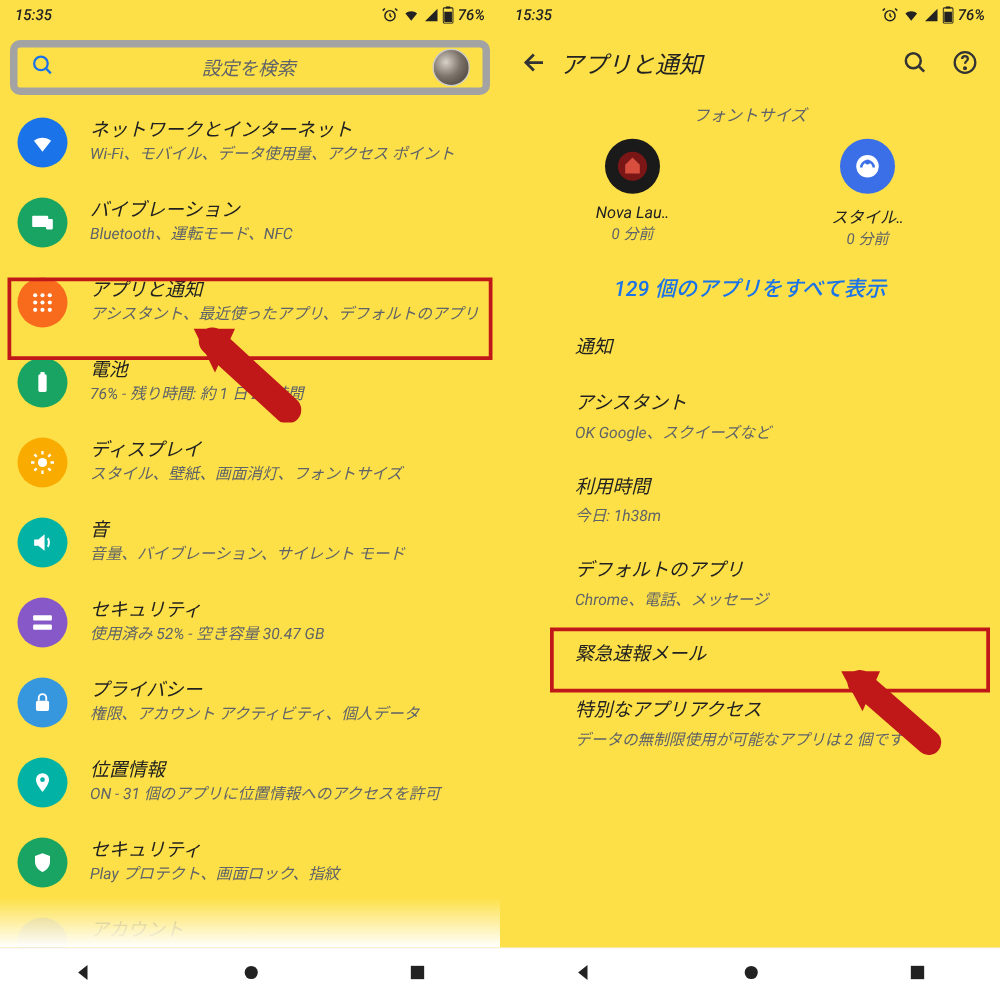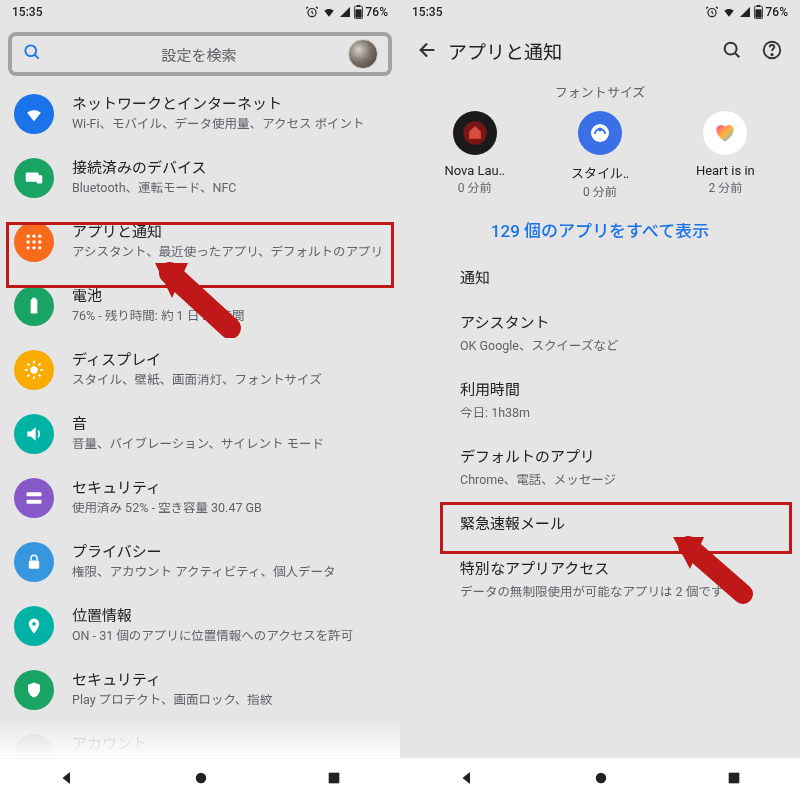--- a/index.html
+++ b/index.html
@@ -1,25 +1,25 @@
 <!DOCTYPE html>
 <html><head>
 <meta charset="utf-8">
 <style>
 * { margin:0; padding:0; box-sizing:border-box; font-family:'Roboto','Noto Sans JP',sans-serif; -webkit-font-smoothing:antialiased; }
 body { background:#fff; width:800px; height:800px; overflow:hidden; position:relative; }
 .screens { display:flex; width:800px; height:800px; }
-.screen { width:400px; height:800px; background:#e5e5e5; position:relative; overflow:hidden; }
+.screen { width:400px; height:800px; background:#fde047; position:relative; overflow:hidden;font-style:italic; }
 
 .statusbar { height:24px; display:flex; align-items:center; padding:0 12px; font-size:12px; color:#222; font-weight:500; }
 .statusbar .sb-left { flex:1; }
 .statusbar .sb-right { display:flex; align-items:center; gap:3px; }
 .sb-ico { display:inline-flex; align-items:center; }
 
-.searchbar { margin:8px 8px 6px 8px; height:44px; border:4px solid #a3a3a3; border-radius:8px; display:flex; align-items:center; padding:0 10px; }
+.searchbar { margin:8px 8px 6px 8px; height:44px; border:6px solid #a3a3a3; border-radius:8px; display:flex; align-items:center; padding:0 10px; }
 .searchbar .sicon { color:#1a73e8; margin-right:8px; }
 .searchbar .splace { flex:1; text-align:center; color:#5f6368; font-size:15px; }
 .searchbar .avatar { width:30px; height:30px; border-radius:50%; background:radial-gradient(circle at 35% 35%, #d8d2c8 0%, #7c736a 45%, #3e362e 100%); border:1px solid #ccc; }
 
 .list { }
 .item { display:flex; padding:12px 16px 12px 14px; align-items:flex-start; }
 .item .icn { width:40px; height:40px; border-radius:50%; flex:0 0 40px; margin-right:18px; display:flex; align-items:center; justify-content:center; }
 .item .txt { flex:1; min-width:0; }
 .item .ttl { font-size:15px; color:#212121; line-height:1.35; }
 .item .sub { font-size:12.5px; color:#5f6368; line-height:1.35; margin-top:2px; }
@@ -109,21 +109,21 @@
           </div>
         </div>
     <div class="item">
           <div class="icn" style="background:#1aa463">
             <svg width="22" height="22" viewBox="0 0 24 24" fill="#fff">
               <rect x="3" y="6" width="14" height="10" rx="1"></rect>
               <rect x="15" y="9" width="6" height="9" rx="1"></rect>
             </svg>
           </div>
           <div class="txt">
-            <div class="ttl">接続済みのデバイス</div>
+            <div class="ttl">バイブレーション</div>
             <div class="sub">Bluetooth、運転モード、NFC</div>
           </div>
         </div>
     <div class="item">
           <div class="icn" style="background:#f86b1c">
             <svg width="20" height="20" viewBox="0 0 24 24" fill="#fff">
               <circle cx="5" cy="5" r="2"></circle>
               <circle cx="12" cy="5" r="2"></circle>
               <circle cx="19" cy="5" r="2"></circle>
               <circle cx="5" cy="12" r="2"></circle>
@@ -324,36 +324,20 @@
       <div class="aicn" style="background:#3a6fe8">
             <svg width="24" height="24" viewBox="0 0 24 24" fill="#fff">
               <circle cx="12" cy="12" r="9"></circle>
               <circle cx="12" cy="8.5" r="2" fill="#3a6fe8"></circle>
               <path d="M7 13a5 5 0 0110 0" stroke="#3a6fe8" stroke-width="2" fill="none"></path>
             </svg>
           </div>
       <div class="aname">スタイル‥</div>
       <div class="atime">0 分前</div>
     </div>
-    <div class="app">
-      <div class="aicn" style="background:#fff">
-            <svg width="30" height="30" viewBox="0 0 24 24">
-              <path d="M12 19c-4-3-7-6-7-10a4 4 0 017-2 4 4 0 017 2c0 4-3 7-7 10z" fill="url(#g)"></path>
-              <defs>
-                <linearGradient id="g" x1="0" x2="1" y1="0" y2="1">
-                  <stop offset="0" stop-color="#ff4e9b"></stop>
-                  <stop offset=".5" stop-color="#ffb43a"></stop>
-                  <stop offset="1" stop-color="#4ec5ff"></stop>
-                </linearGradient>
-              </defs>
-            </svg>
-          </div>
-      <div class="aname">Heart is in</div>
-      <div class="atime">2 分前</div>
-    </div>
   </div>
 
   <div class="showall">129 個のアプリをすべて表示</div>
 
   <div>
     <div class="l2item">
           <div class="ttl">通知</div>
         </div>
     <div class="l2item">
           <div class="ttl">アシスタント</div>

